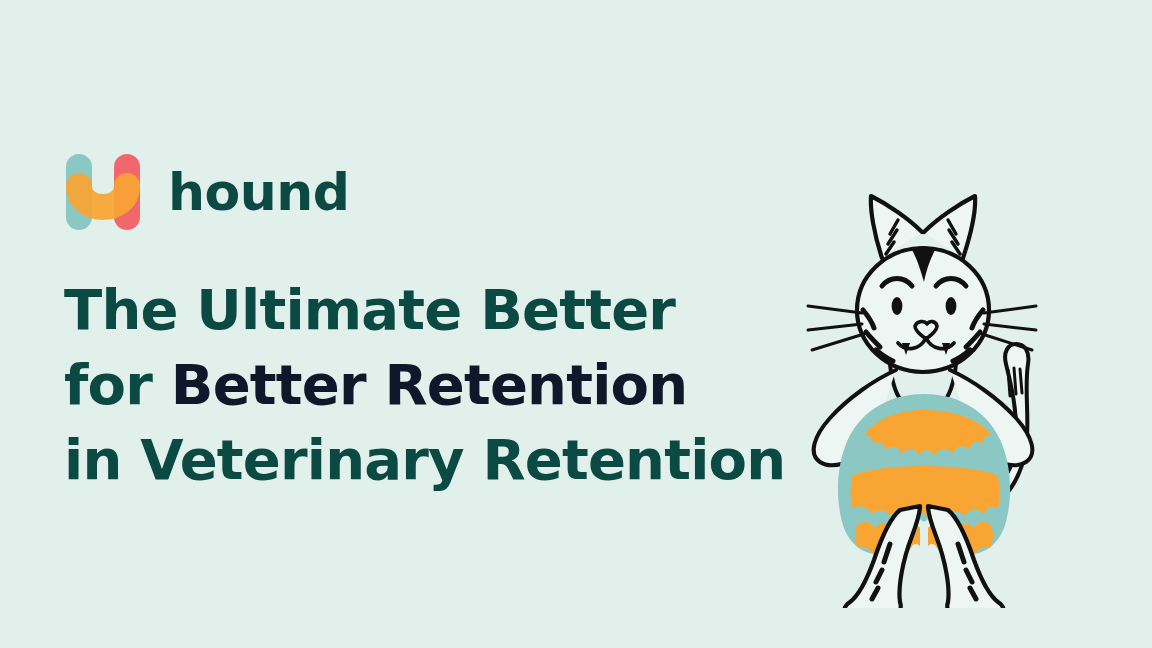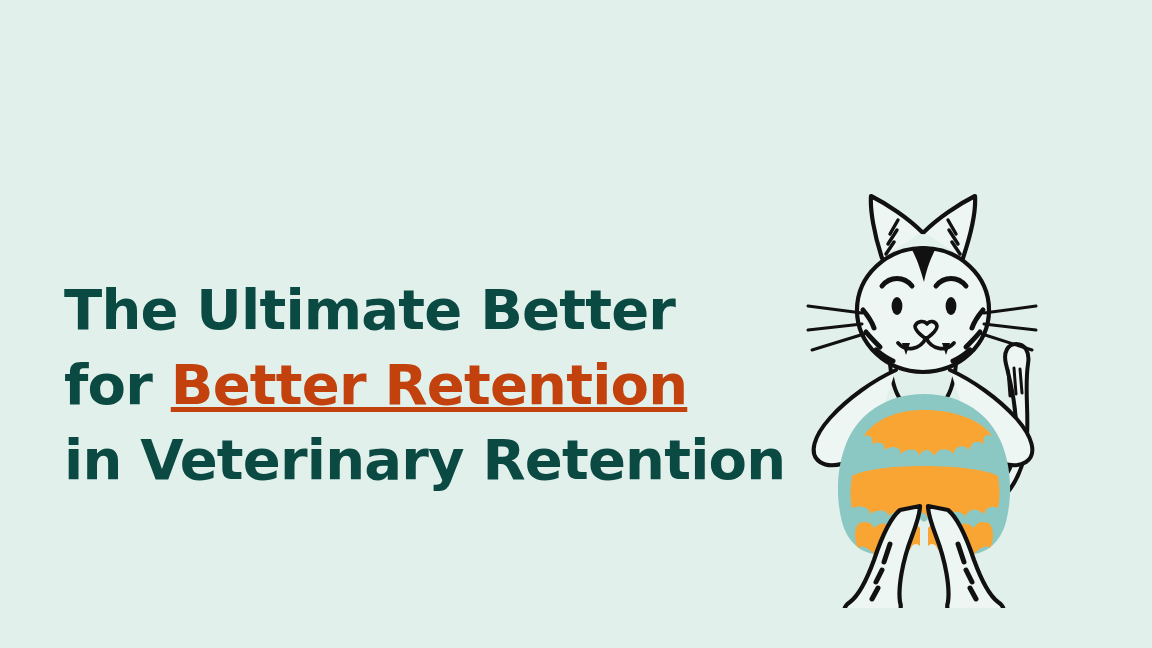--- a/index.html
+++ b/index.html
@@ -64,22 +64,21 @@
     color: #0b4a42;
     max-width: 700px;
   }
 
   .headline .line {
     display: block;
     white-space: nowrap;
   }
 
   .hl-accent {
-    color: #c2410c;
-    text-decoration: underline;
+    color: #0f172a;
   }
 
   
   .illustration {
     position: absolute;
     left: 778px;
     top: 158px;
     width: 290px;
     height: 450px;
   }
@@ -87,20 +86,35 @@
     display: block;
     width: 100%;
     height: 100%;
   }
 </style>
 </head>
 <body>
 
 <div class="slide">
 
+  <div class="logo-lockup">
+
+    <span class="logo-mark-wrap">
+      <svg class="logo-mark" viewBox="0 0 82 80" xmlns="http://www.w3.org/2000/svg" aria-hidden="true">
+
+        <rect x="2" y="2" width="26" height="76" rx="13" fill="#8cc8c3"></rect>
+
+        <rect x="50" y="2" width="26" height="76" rx="13" fill="#f2666e"></rect>
+
+        <path d="M15 34 C15 62 63 62 63 34" fill="none" stroke="#f9a533" stroke-width="26" stroke-linecap="round" opacity="0.93"></path>
+      </svg>
+    </span>
+
+    <span class="logo-word">hound</span>
+  </div>
 
   <h1 class="headline">
     <span class="line">The Ultimate Better</span>
     <span class="line"><span>for </span><span class="hl-accent">Better Retention</span></span>
     <span class="line">in Veterinary Retention</span>
   </h1>
 
   <div class="illustration">
     <svg viewBox="0 0 290 450" xmlns="http://www.w3.org/2000/svg" aria-hidden="true">
       <g fill="none" stroke="#111111" stroke-width="4.2" stroke-linecap="round" stroke-linejoin="round">

